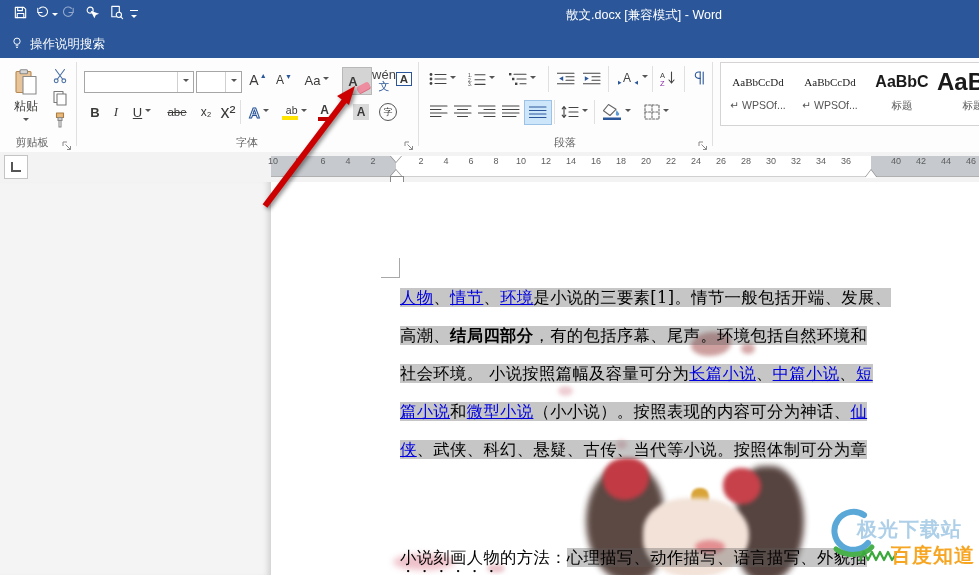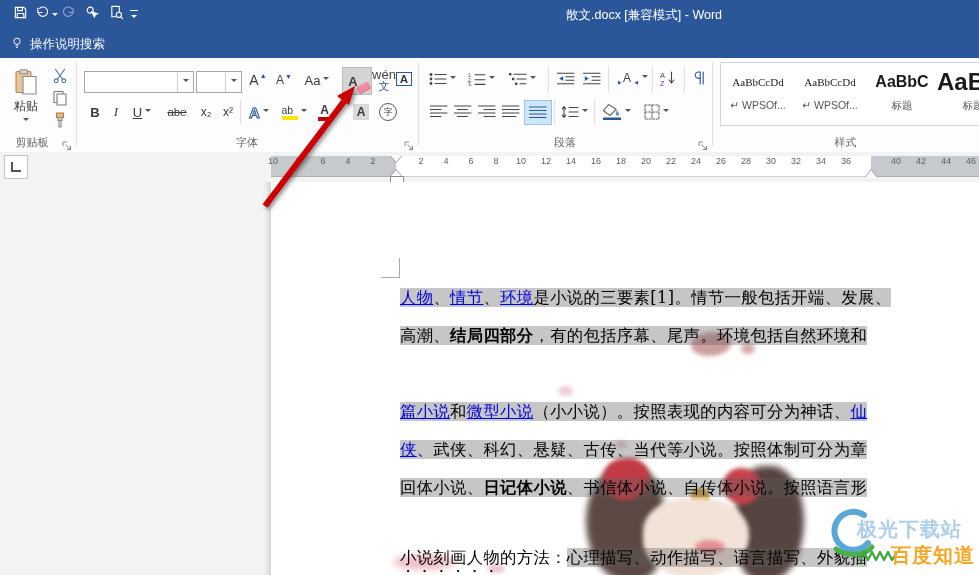--- a/index.html
+++ b/index.html
@@ -201,30 +201,30 @@
     <div class="btn" style="left:128px;top:44px;width:28px;height:20px;font-size:13px">
       <span style="text-decoration:underline">U</span>
         <span class="car"></span>
     </div>
     <div class="btn" style="left:162px;top:44px;width:30px;height:20px;font-size:11.5px">
         <span style="text-decoration:line-through">abe</span>
       </div>
     <div class="btn" style="left:196px;top:44px;width:20px;height:20px;font-size:12px">
         <span>x₂</span>
       </div>
-    <div class="btn" style="left:218px;top:44px;width:20px;height:20px;font-size:12px">
+    <div class="btn" style="left:218px;top:44px;width:20px;height:20px;font-size:18px">
         <span>x²</span>
       </div>
     <span class="vdiv" style="left:240px;top:42px;height:24px"></span>
     <div class="btn" style="left:244px;top:42px;width:30px;height:24px;font-size:15px">
       <span class="fxA">A</span>
         <span class="car"></span>
     </div>
     <div class="btn" style="left:278px;top:42px;width:32px;height:24px">
-      <span style="display:inline-block;text-align:left">
+      <span style="display:inline-block;text-align:right">
         <span style="font-size:10.5px;display:block;line-height:10px">ab</span>
         <span style="display:block;width:16px;height:4px;background:#ffe400;margin:1px auto 0"></span>
       </span>
         <span class="car"></span>
     </div>
     <div class="btn" style="left:314px;top:42px;width:30px;height:24px">
       <span style="display:inline-block;text-align:center">
         <span style="font-size:12px;display:block;line-height:12px;font-weight:bold">A</span>
         <span style="display:block;width:14px;height:4px;background:#c00000;margin:1px auto 0"></span>
       </span>
@@ -374,21 +374,20 @@
         </div>
         <div class="style-item" style="left: 150px; width: 62px;">
           <span class="style-sample" style="font-size: 16px; font-weight: bold; font-family: &quot;Liberation Sans&quot;, sans-serif; line-height: 30px;">AaBbC</span>
           <span class="style-name">标题</span>
         </div>
         <div class="style-item" style="left: 216px; width: 72px;">
           <span class="style-sample" style="font-size: 24px; font-weight: bold; font-family: &quot;Liberation Sans&quot;, sans-serif; line-height: 30px;">AaBbC</span>
           <span class="style-name">标题</span>
         </div>
       </div>
-    <div class="glabel" style="left:712px;top:77px;width:267px">样式</div>
   </div>
 
   <div id="rulerrow">
     <div id="tabsel">
         <i></i>
       </div>
     <div class="rband" style="left:271px;width:125px;background:#c6c9ce;border-bottom:1px solid #b0b0b0"></div>
     <div class="rband" style="left:396px;width:475px;background:#fff;border-bottom:1px solid #d0d0d0"></div>
     <div class="rband" style="left:871px;width:108px;background:#c6c9ce;border-bottom:1px solid #b0b0b0"></div>
     <div id="ruler-numbers">
@@ -445,23 +444,23 @@
     <div class="blob" style="left:420px;top:306px;width:18px;height:22px;background:#d9a437;border-radius:40%;filter:blur(1px)"></div>
     <div class="blob" style="left:372px;top:316px;width:106px;height:80px;background:#f2e2d8;border-radius:48% 52% 60% 55%;filter:blur(2px)"></div>
     <div class="blob" style="left:424px;top:358px;width:30px;height:14px;background:#e07a80;border-radius:50%;opacity:.8"></div>
     <div class="blob" style="left:122px;top:372px;width:62px;height:16px;background:#e8a8b4;border-radius:50%;opacity:.7;filter:blur(3px)"></div>
     <div class="blob" style="left:216px;top:382px;width:18px;height:9px;background:#e3aeb8;border-radius:50%;opacity:.7"></div>
   </div>
 
   <div id="doc-text">
       <div class="docline" style="top: 283px;"><span class="hl lnk">人物</span><span class="hl">、</span><span class="hl lnk">情节</span><span class="hl">、</span><span class="hl lnk">环境</span><span class="hl">是小说的三要素[1]。情节一般包括开端、发展、</span></div>
       <div class="docline" style="top: 321px;"><span class="hl">高潮、</span><span class="hl b">结局四部分</span><span class="hl">，有的包括序幕、尾声。环境包括自然环境和</span></div>
+      <div class="docline" style="top: 359px;"><span class="hl">社会环境。 小说按照篇幅及容量可分为</span><span class="hl lnk">长篇小说</span><span class="hl">、</span><span class="hl lnk">中篇小说</span><span class="hl">、</span><span class="hl lnk">短</span></div>
       <div class="docline" style="top: 397px;"><span class="hl lnk">篇小说</span><span class="hl">和</span><span class="hl lnk">微型小说</span><span class="hl">（小小说）。按照表现的内容可分为神话、</span><span class="hl lnk">仙</span></div>
       <div class="docline" style="top: 435px;"><span class="hl lnk">侠</span><span class="hl">、武侠、科幻、悬疑、古传、当代等小说。按照体制可分为章</span></div>
-      <div class="docline" style="top: 473px;"><span class="hl">回体小说、</span><span class="hl b">日记体小说</span><span class="hl">、书信体小说、自传体小说。按照语言形</span></div>
       <div class="docline" style="top: 543px;"><span class="emph">小说刻画人物</span><span class="">的方法：</span><span class="hl">心理描写、动作描写、语言描写、外貌描</span></div>
     </div>
 
   <div id="watermark">
     <svg style="position:absolute;left:820px;top:503px" width="58" height="62" viewBox="0 0 58 62">
       <path d="M44 12 A19 19 0 1 0 48 40" fill="none" stroke="#5aa8d8" stroke-width="6" stroke-linecap="round"></path>
       <path d="M16 46 A21 13 0 0 0 52 44" fill="none" stroke="#49b04c" stroke-width="5" stroke-linecap="round"></path>
     </svg>
     <span id="wm-site">极光下载站</span>
     <svg style="position:absolute;left:858px;top:548px" width="40" height="16" viewBox="0 0 40 16">

